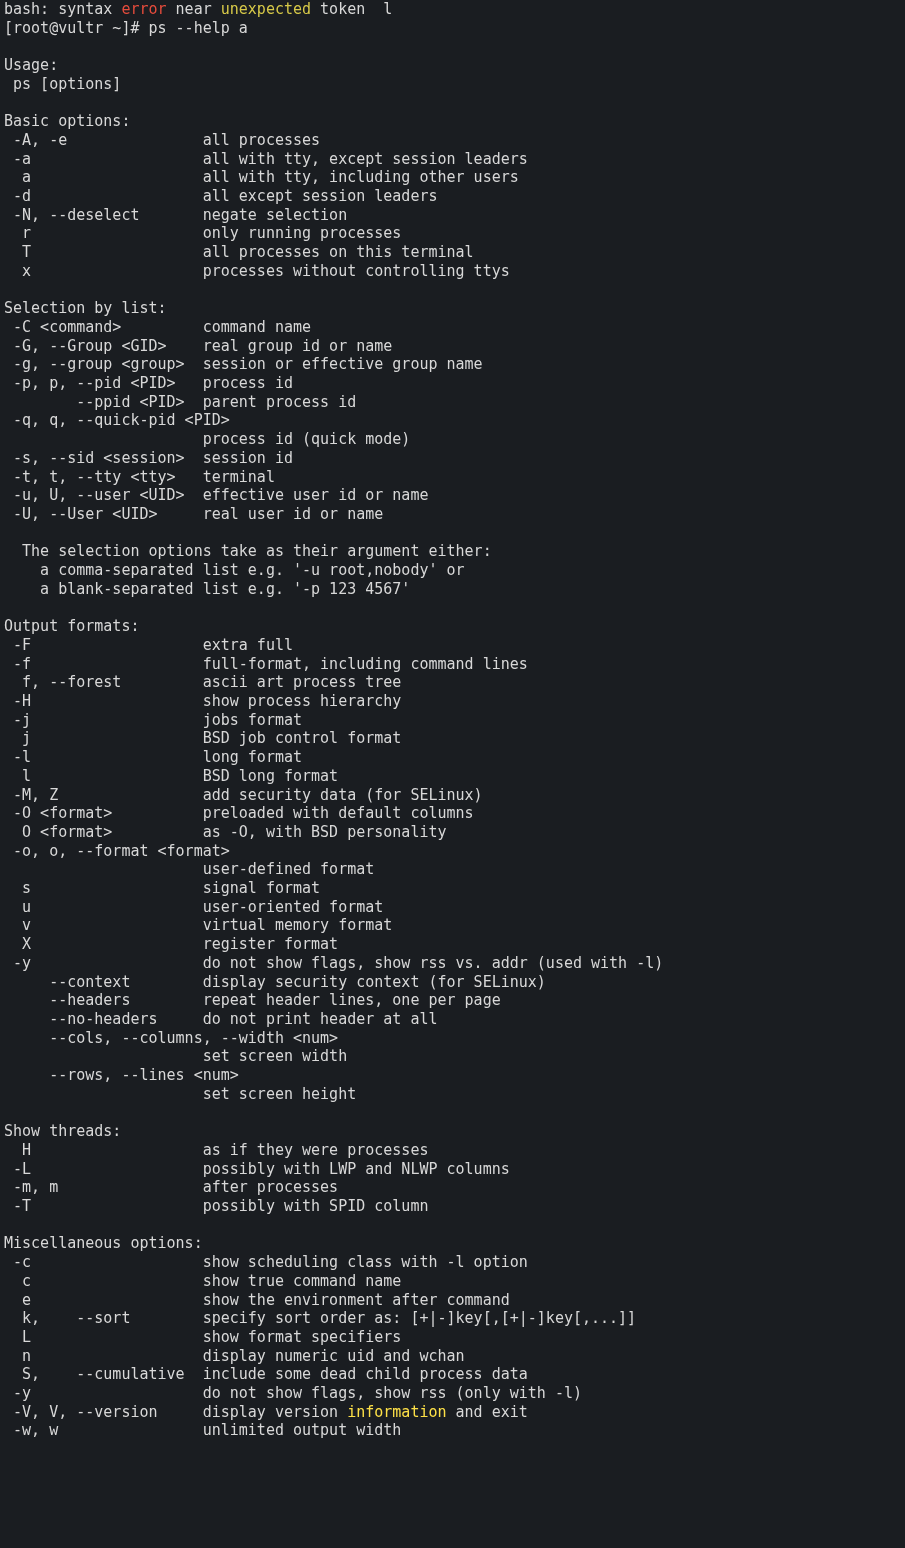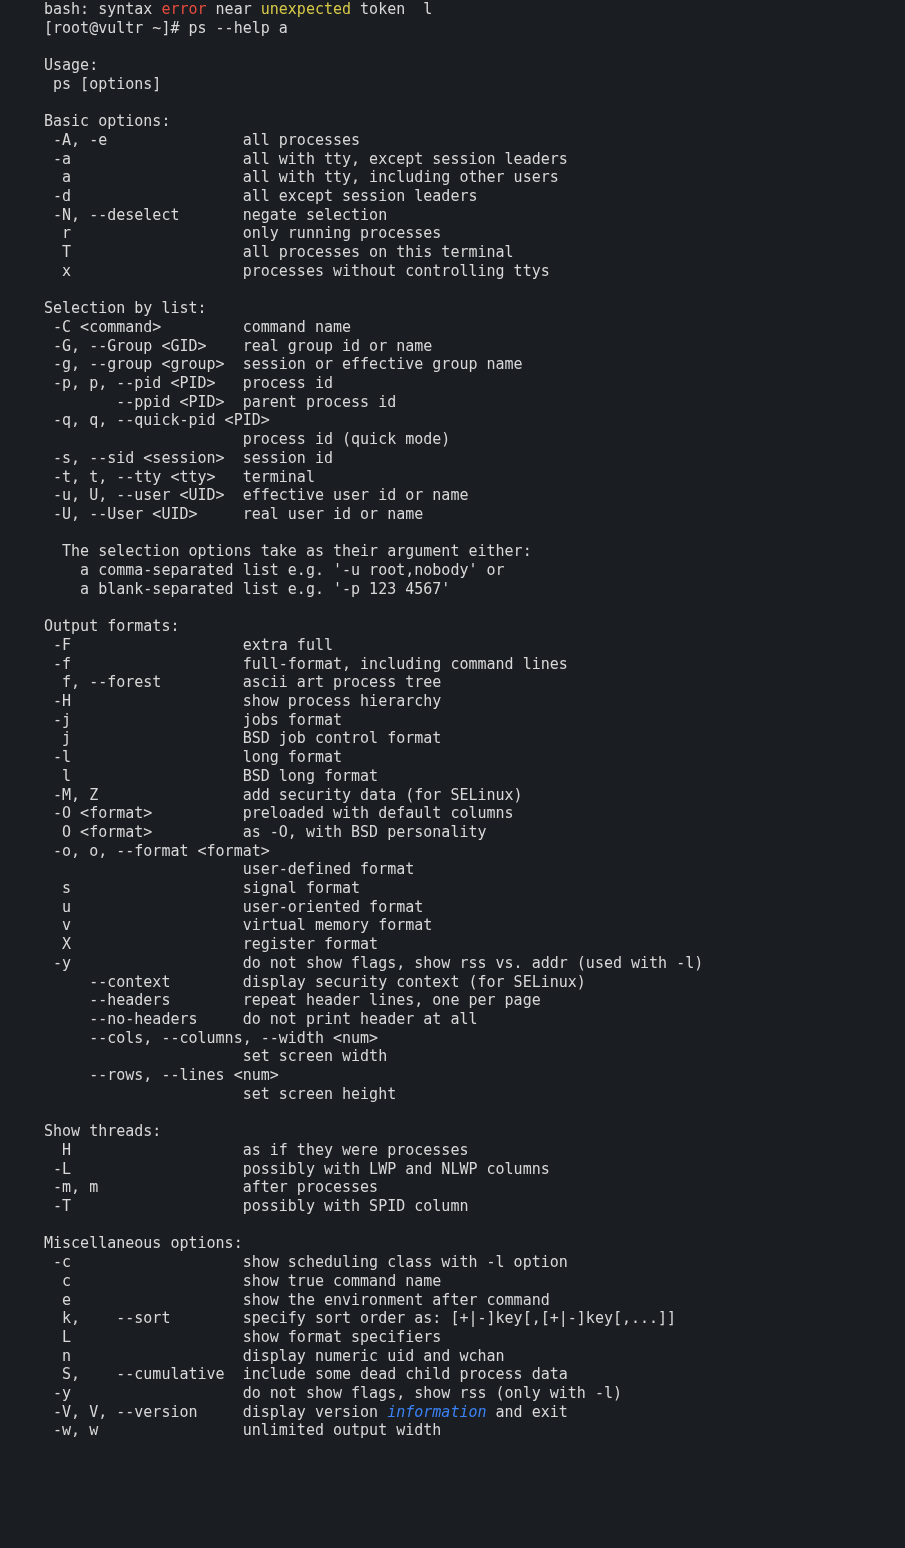--- a/index.html
+++ b/index.html
@@ -8,22 +8,21 @@
     background: #1a1d21;
     color: #d8d8d8;
     font-family: "Consolas", "Menlo", "Monaco", monospace;
     font-size: 15px;
     line-height: 18.7px;
     width: 905px;
   }
   .terminal {
     padding: 0 16px 6px 4px;
     white-space: pre;
-    margin-left: 40px;
   }
   .err-red { color: #e74c3c; }
   .warn-yellow { color: #d7c948; }
-  .link-blue { color: #3b82f6; font-style: italic; }
+  .link-blue { color: #fde047; }
 </style>
 </head>
 <body>
 
 <div class="terminal" id="terminal"><div><span>bash: syntax </span><span class="err-red">error</span><span> near </span><span class="warn-yellow">unexpected</span><span> token  l</span></div><div><span>[root@vultr ~]# ps --help a</span></div><div>&nbsp;</div><div><span>Usage:</span></div><div><span> ps [options]</span></div><div>&nbsp;</div><div><span>Basic options:</span></div><div><span> -A, -e               all processes</span></div><div><span> -a                   all with tty, except session leaders</span></div><div><span>  a                   all with tty, including other users</span></div><div><span> -d                   all except session leaders</span></div><div><span> -N, --deselect       negate selection</span></div><div><span>  r                   only running processes</span></div><div><span>  T                   all processes on this terminal</span></div><div><span>  x                   processes without controlling ttys</span></div><div>&nbsp;</div><div><span>Selection by list:</span></div><div><span> -C &lt;command&gt;         command name</span></div><div><span> -G, --Group &lt;GID&gt;    real group id or name</span></div><div><span> -g, --group &lt;group&gt;  session or effective group name</span></div><div><span> -p, p, --pid &lt;PID&gt;   process id</span></div><div><span>        --ppid &lt;PID&gt;  parent process id</span></div><div><span> -q, q, --quick-pid &lt;PID&gt;</span></div><div><span>                      process id (quick mode)</span></div><div><span> -s, --sid &lt;session&gt;  session id</span></div><div><span> -t, t, --tty &lt;tty&gt;   terminal</span></div><div><span> -u, U, --user &lt;UID&gt;  effective user id or name</span></div><div><span> -U, --User &lt;UID&gt;     real user id or name</span></div><div>&nbsp;</div><div><span>  The selection options take as their argument either:</span></div><div><span>    a comma-separated list e.g. '-u root,nobody' or</span></div><div><span>    a blank-separated list e.g. '-p 123 4567'</span></div><div>&nbsp;</div><div><span>Output formats:</span></div><div><span> -F                   extra full</span></div><div><span> -f                   full-format, including command lines</span></div><div><span>  f, --forest         ascii art process tree</span></div><div><span> -H                   show process hierarchy</span></div><div><span> -j                   jobs format</span></div><div><span>  j                   BSD job control format</span></div><div><span> -l                   long format</span></div><div><span>  l                   BSD long format</span></div><div><span> -M, Z                add security data (for SELinux)</span></div><div><span> -O &lt;format&gt;          preloaded with default columns</span></div><div><span>  O &lt;format&gt;          as -O, with BSD personality</span></div><div><span> -o, o, --format &lt;format&gt;</span></div><div><span>                      user-defined format</span></div><div><span>  s                   signal format</span></div><div><span>  u                   user-oriented format</span></div><div><span>  v                   virtual memory format</span></div><div><span>  X                   register format</span></div><div><span> -y                   do not show flags, show rss vs. addr (used with -l)</span></div><div><span>     --context        display security context (for SELinux)</span></div><div><span>     --headers        repeat header lines, one per page</span></div><div><span>     --no-headers     do not print header at all</span></div><div><span>     --cols, --columns, --width &lt;num&gt;</span></div><div><span>                      set screen width</span></div><div><span>     --rows, --lines &lt;num&gt;</span></div><div><span>                      set screen height</span></div><div>&nbsp;</div><div><span>Show threads:</span></div><div><span>  H                   as if they were processes</span></div><div><span> -L                   possibly with LWP and NLWP columns</span></div><div><span> -m, m                after processes</span></div><div><span> -T                   possibly with SPID column</span></div><div>&nbsp;</div><div><span>Miscellaneous options:</span></div><div><span> -c                   show scheduling class with -l option</span></div><div><span>  c                   show true command name</span></div><div><span>  e                   show the environment after command</span></div><div><span>  k,    --sort        specify sort order as: [+|-]key[,[+|-]key[,...]]</span></div><div><span>  L                   show format specifiers</span></div><div><span>  n                   display numeric uid and wchan</span></div><div><span>  S,    --cumulative  include some dead child process data</span></div><div><span> -y                   do not show flags, show rss (only with -l)</span></div><div><span> -V, V, --version     display version </span><span class="link-blue">information</span><span> and exit</span></div><div><span> -w, w                unlimited output width</span></div></div>
 
 </body></html>

